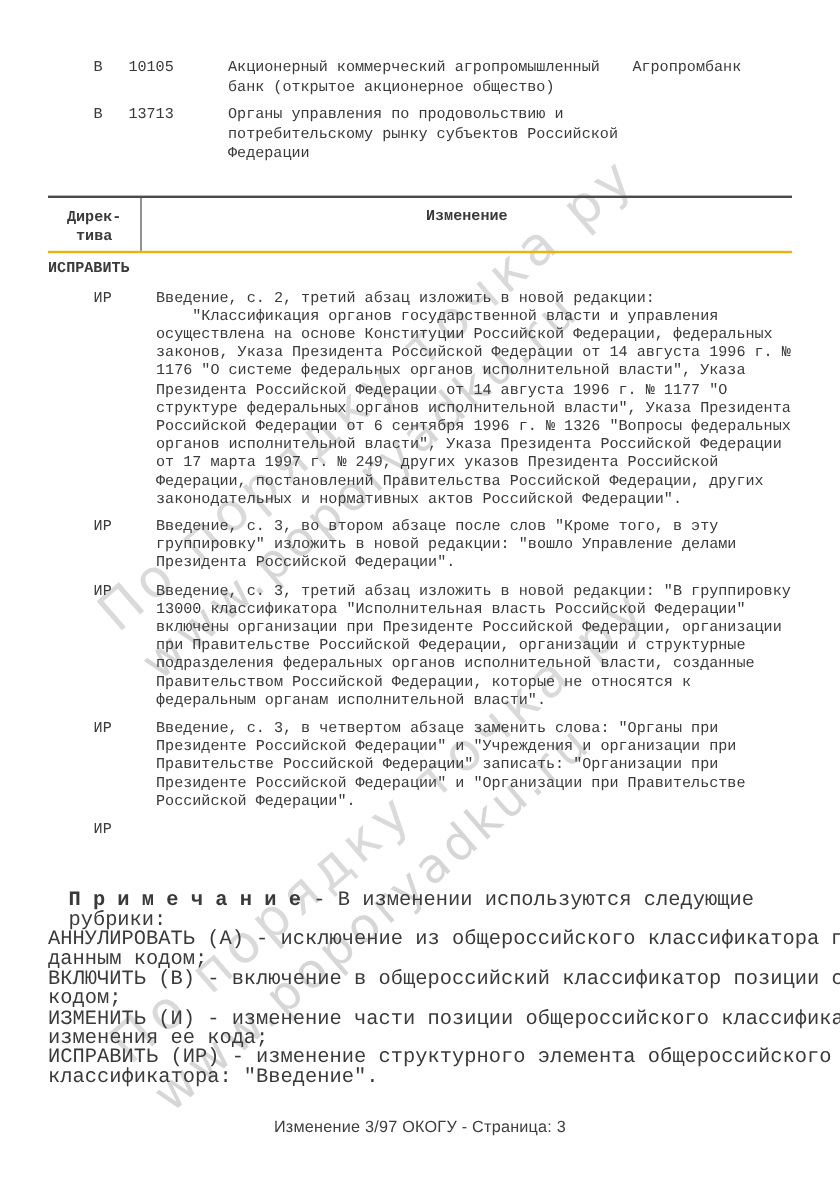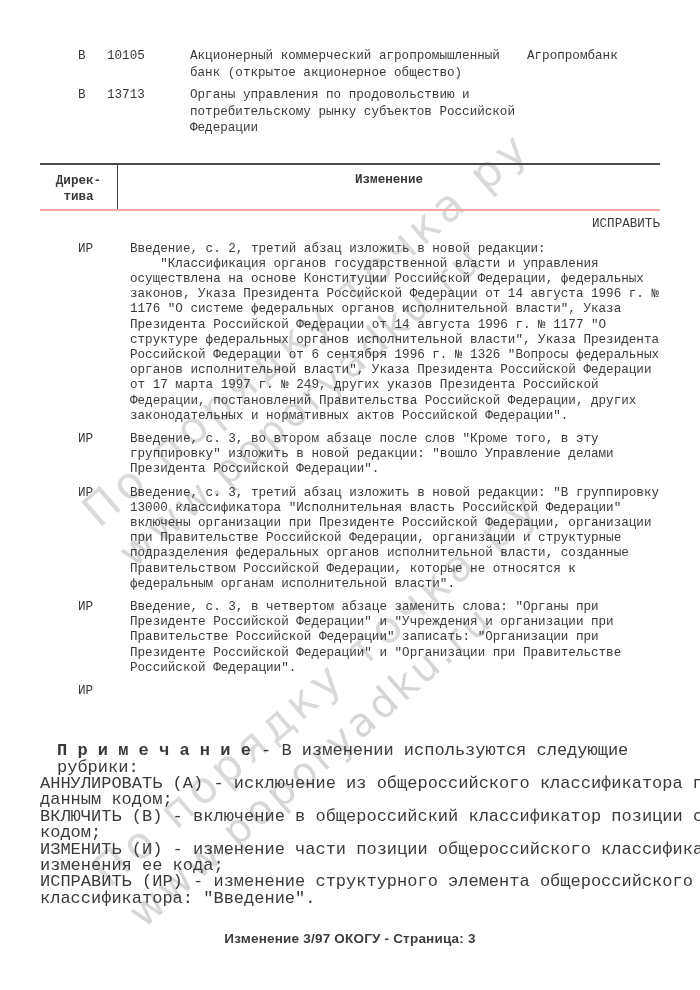--- a/index.html
+++ b/index.html
@@ -45,38 +45,38 @@
   .col-code { width: 66px; flex: none; }
   .col-name { width: 337px; flex: none; white-space: pre; margin-left: 17px; }
   .col-short{ flex: 1; }
 
   
   .tbl {
     display: flex;
     margin-top: 26px;
     height: 44px;
     border-top: 2px solid #4a4a4a;
-    border-bottom: 2px solid #fca5a5;
+    border-bottom: 2px solid #eab308;
     font-size: 12.6px;
     font-weight: bold;
   }
   .tbl-c1 {
     width: 77px; flex: none;
     border-right: 1.5px solid #4a4a4a;
     text-align: center;
     padding-top: 8px;
     line-height: 16px;
     white-space: pre;
   }
   .tbl-c2 { flex: 1; text-align: center; padding-top: 8px; }
 
   .correct-title {
     margin-top: 6px;
-    text-align: right;
-    font-weight: normal;
+    text-align: left;
+    font-weight: bold;
     font-size: 12.6px;
   }
 
   
   .para {
     display: flex;
     margin-top: 8px;
     font-size: 12.6px;
     line-height: 15.2px;
   }
@@ -88,21 +88,21 @@
   .note { margin-top: 44px; font-size: 17px; line-height: 16.4px; }
   .note-first { padding-left: 17px; }
   .note-label { font-weight: bold; }
   .note-body { white-space: pre; }
 
   .footer {
     margin-top: 24px;
     text-align: center;
     font-family: "Liberation Sans", "DejaVu Sans", sans-serif;
     font-size: 13.5px;
-    font-weight: 700;
+    font-weight: 400;
     letter-spacing: 0.2px;
     color: #3d3d3d;
   }
 </style>
 </head>
 <body>
 
 <div class="watermark wm-a">
   <div class="wm-line1">По порядку точка ру</div>
   <div class="wm-line2">www.poporyadku.ru</div>

